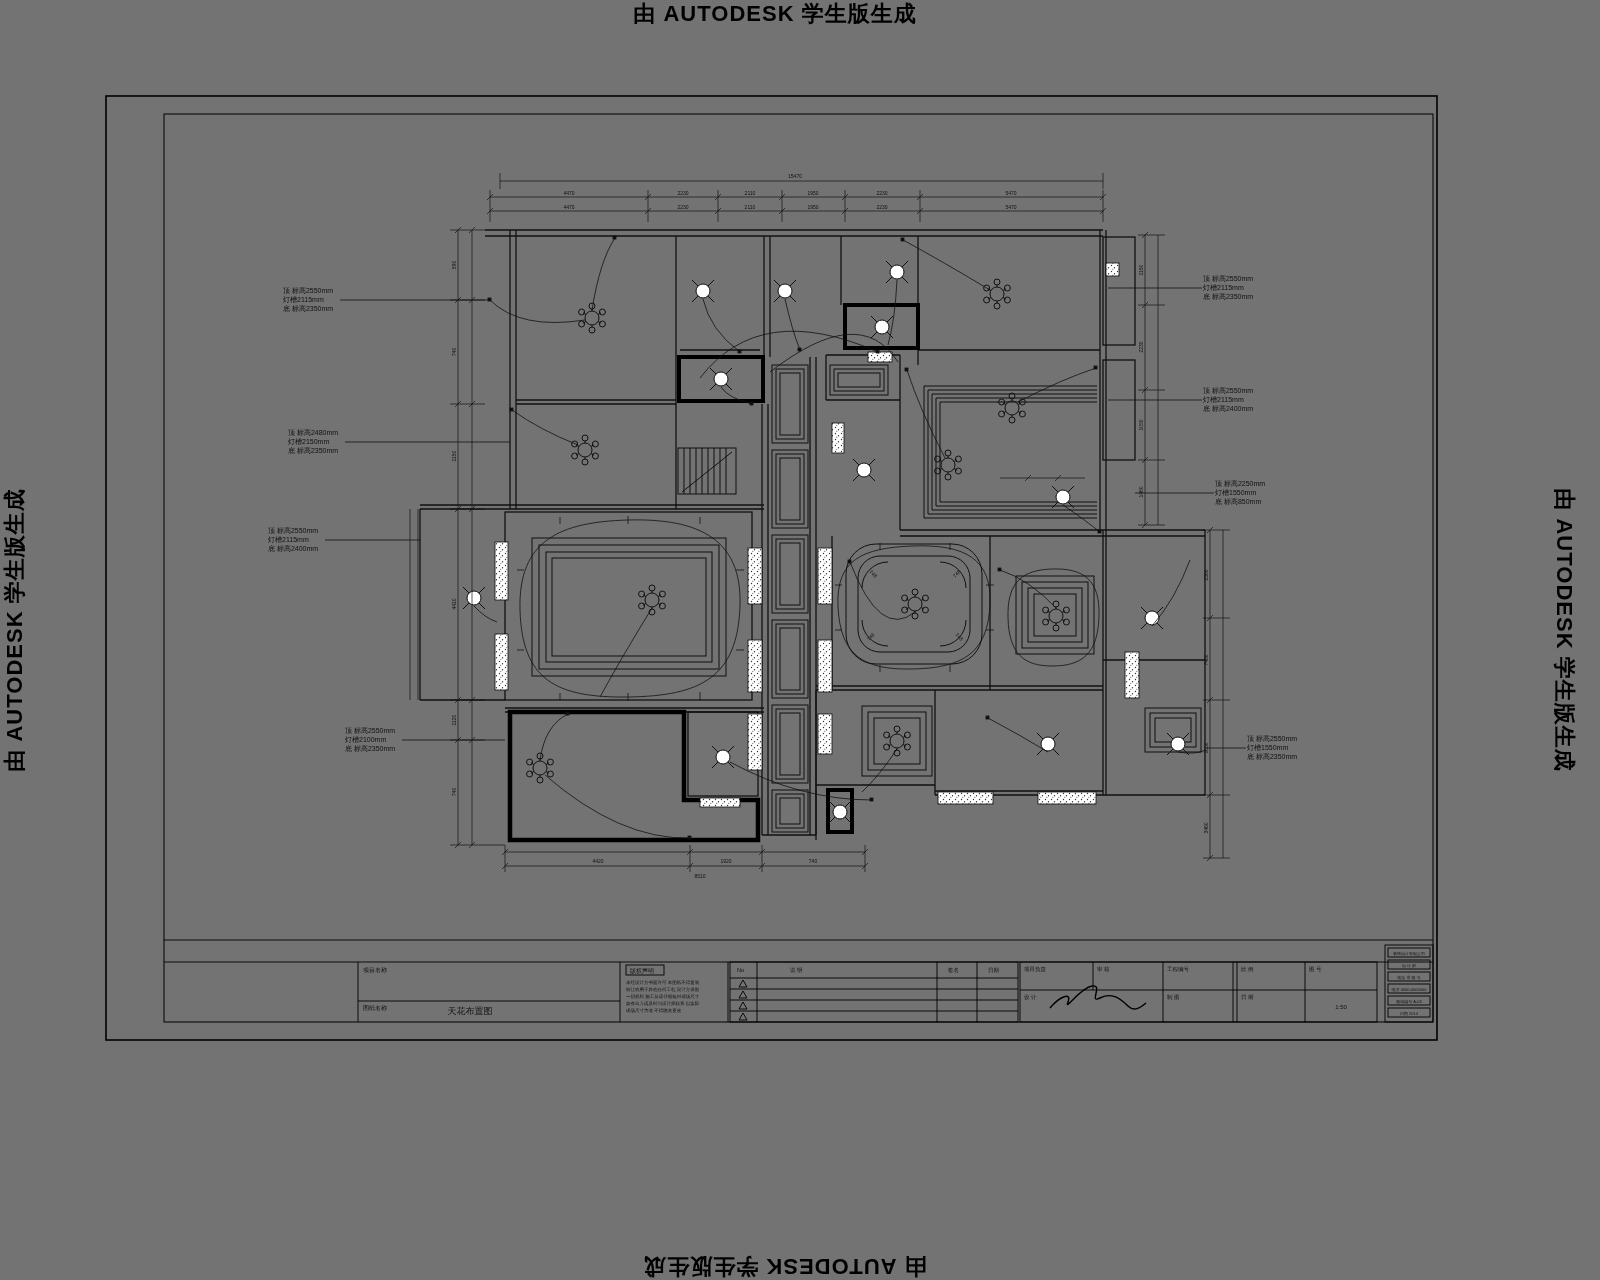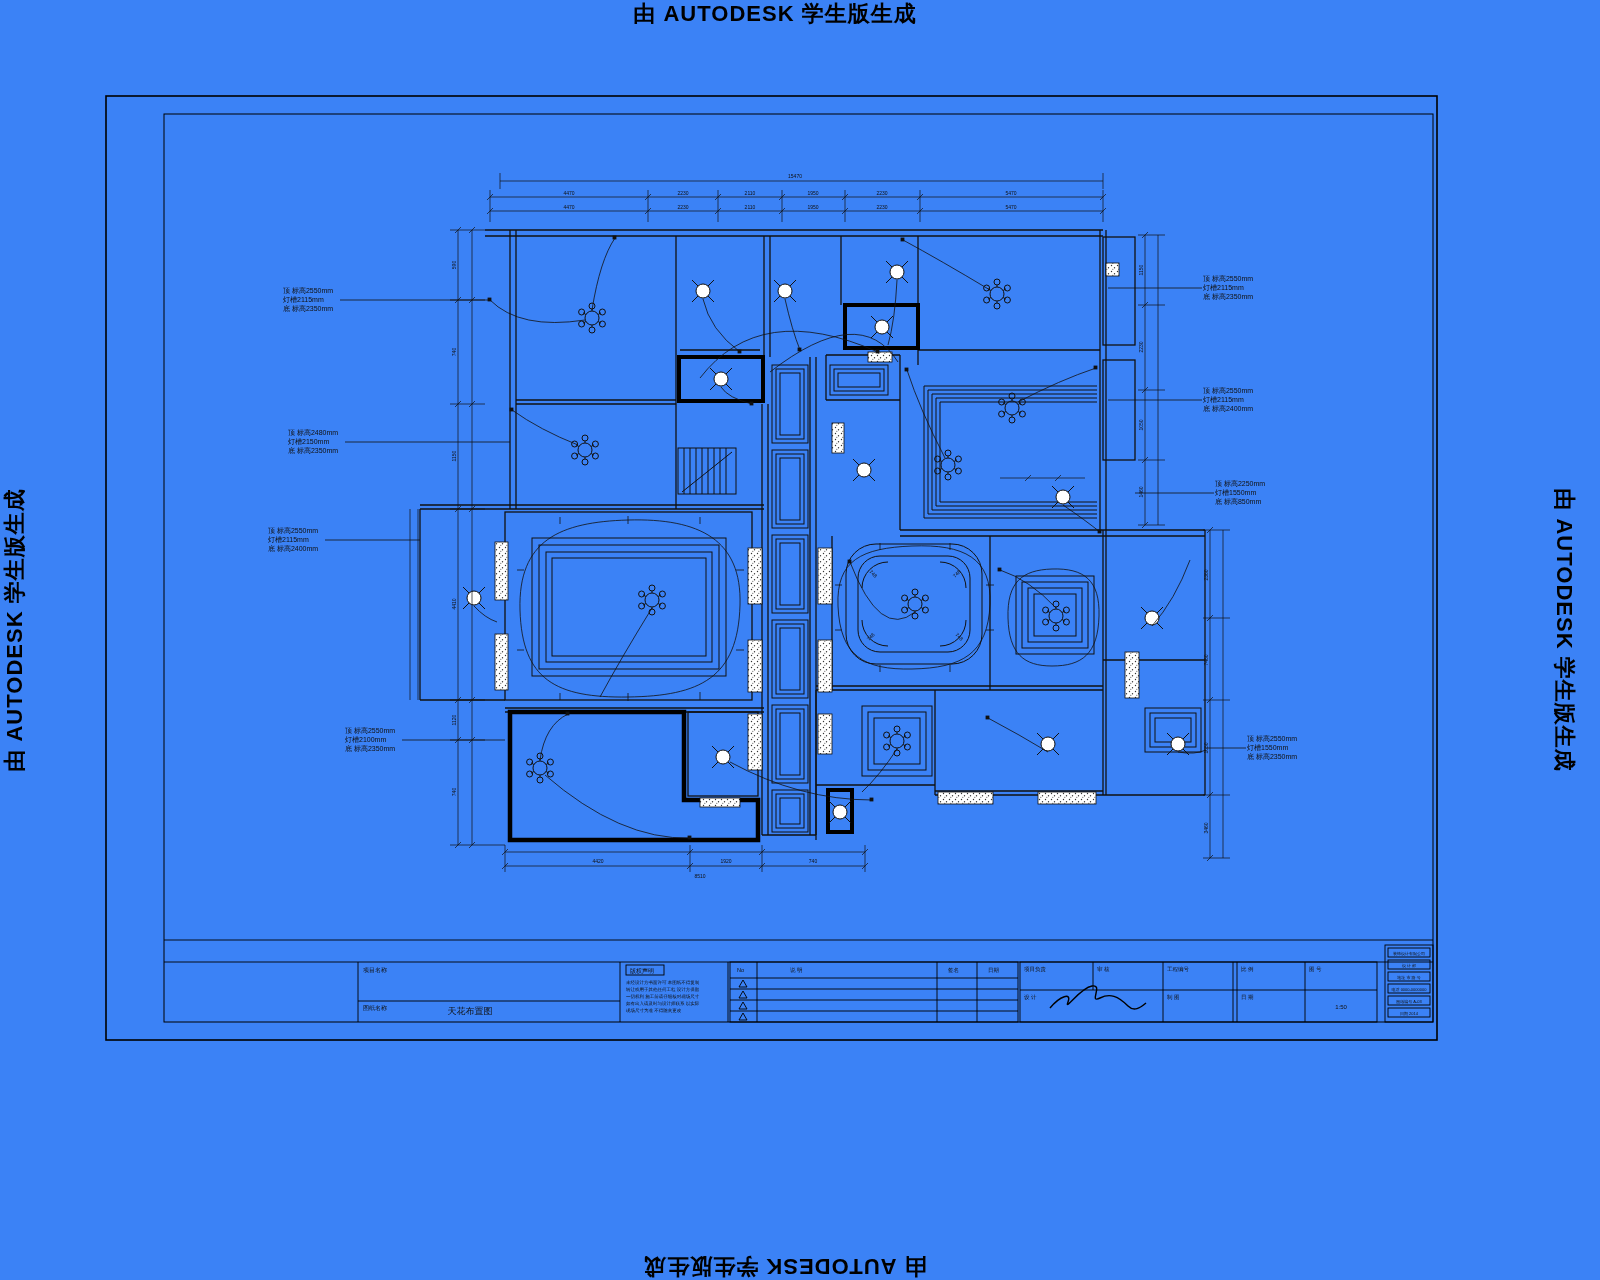--- a/index.html
+++ b/index.html
@@ -1,16 +1,16 @@
 <!DOCTYPE html>
 <html><head>
 <meta charset="utf-8">
 <style>
   html,body{margin:0;padding:0;background:#fff;}
-  #page{position:relative;width:1600px;height:1280px;background:#3b82f6;overflow:hidden;
+  #page{position:relative;width:1600px;height:1280px;background:#737373;overflow:hidden;
         font-family:"Liberation Sans",sans-serif;color:#000;}
   .wm{position:absolute;white-space:nowrap;font-weight:bold;font-size:22px;letter-spacing:1px;color:#000;}
   .wm-top{left:775px;top:14px;transform:translate(-50%,-50%);}
   .wm-left{left:15px;top:630px;transform:translate(-50%,-50%) rotate(-90deg);}
   .wm-right{left:1564px;top:630px;transform:translate(-50%,-50%) rotate(90deg);}
   .wm-bottom{left:785px;top:1266px;transform:translate(-50%,-50%) rotate(180deg);}
   svg{position:absolute;left:0;top:0;}
   .ann{position:absolute;font-size:7px;line-height:9px;color:#111;white-space:nowrap;}
   .ann span{display:block;}
   text{font-family:"Liberation Sans",sans-serif;fill:#111;}

